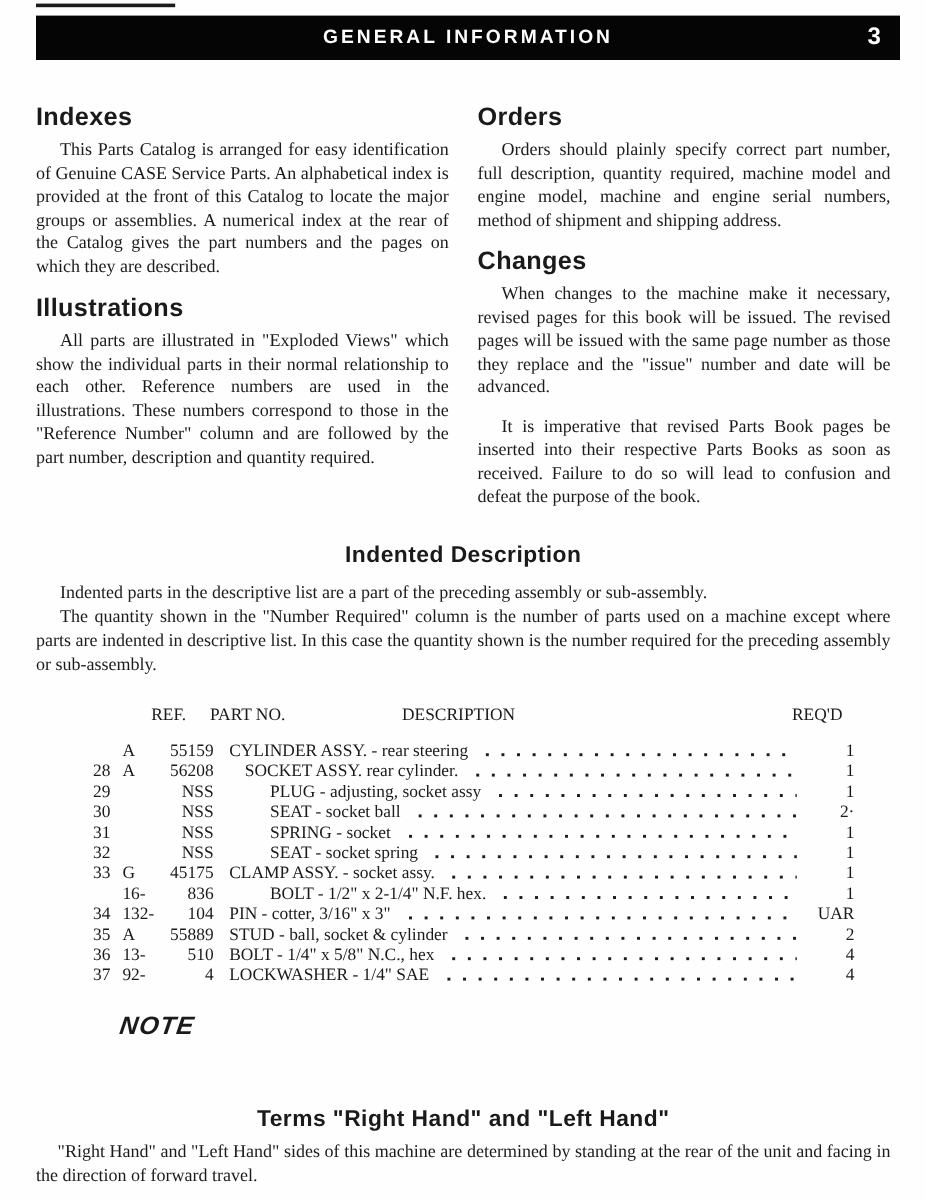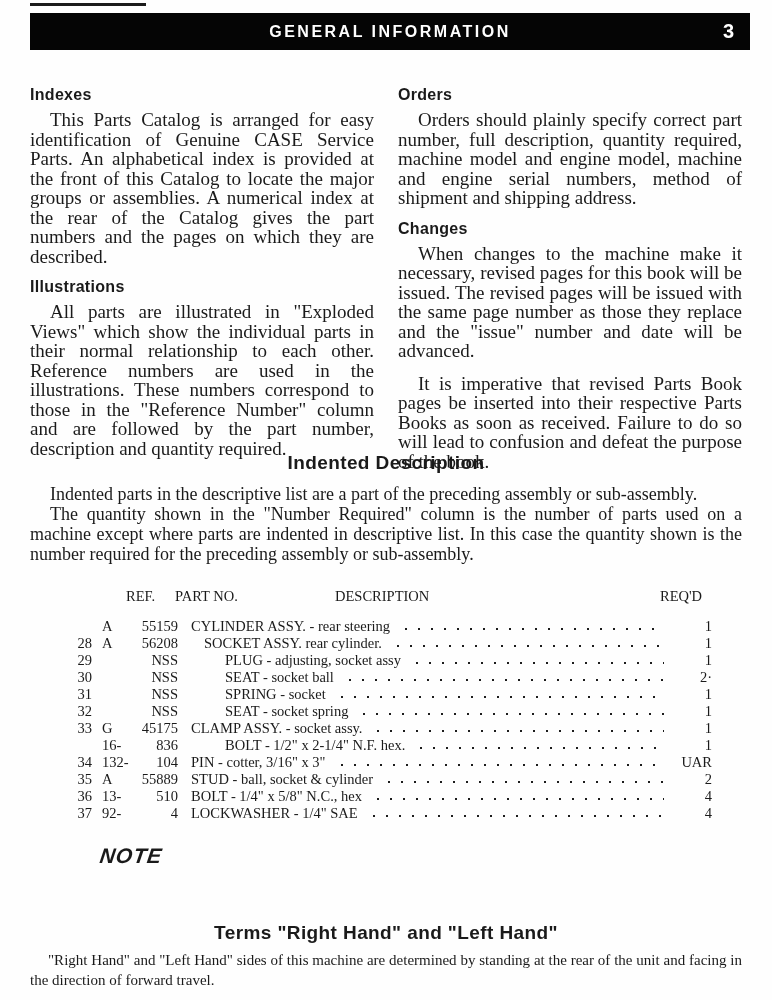--- a/index.html
+++ b/index.html
@@ -33,38 +33,38 @@
   .titlebar-page{
     position:absolute;right:16px;top:7px;
     font-family:"Liberation Sans", sans-serif;font-weight:bold;font-size:20px;
   }
 
   
   .cols{position:absolute;left:30px;top:86px;width:712px;display:flex;gap:24px;}
   .col{flex:1;min-width:0;}
   h2.sec{
     font-family:"Liberation Sans", sans-serif;font-weight:bold;
-    font-size:16px;letter-spacing:0.3px;margin:0 0 6px 0;
+    font-size:21px;letter-spacing:0.3px;margin:0 0 6px 0;
   }
   h2.sec.later{margin-top:12px;}
   .col p{
-    margin:0;font-size:19px;line-height:19.5px;
+    margin:0;font-size:15px;line-height:19.5px;
     text-align:justify;text-indent:20px;
   }
   .col p.follow{margin-top:13px;}
 
   
   .center-head{
     position:absolute;left:0;right:0;text-align:center;
     font-family:"Liberation Sans", sans-serif;font-weight:bold;
     font-size:19px;letter-spacing:0.4px;margin:0;
   }
   .indented-head{top:452px;}
   .ind-paras{position:absolute;left:30px;top:484px;width:712px;}
-  .ind-paras p{margin:0;font-size:18px;line-height:20px;text-align:justify;text-indent:20px;}
+  .ind-paras p{margin:0;font-size:15px;line-height:20px;text-align:justify;text-indent:20px;}
 
   
   .parts-table{position:absolute;left:72px;top:588px;width:640px;font-size:14.5px;}
   .t-head{display:flex;align-items:baseline;margin-bottom:13px;}
   .h-ref{width:55px;padding-left:6px;box-sizing:border-box;margin-left:48px;}
   .h-part{width:160px;}
   .h-desc{}
   .h-fill{flex:1;}
   .h-reqd{width:52px;text-align:left;}
   .t-row{display:flex;align-items:baseline;height:17px;}

